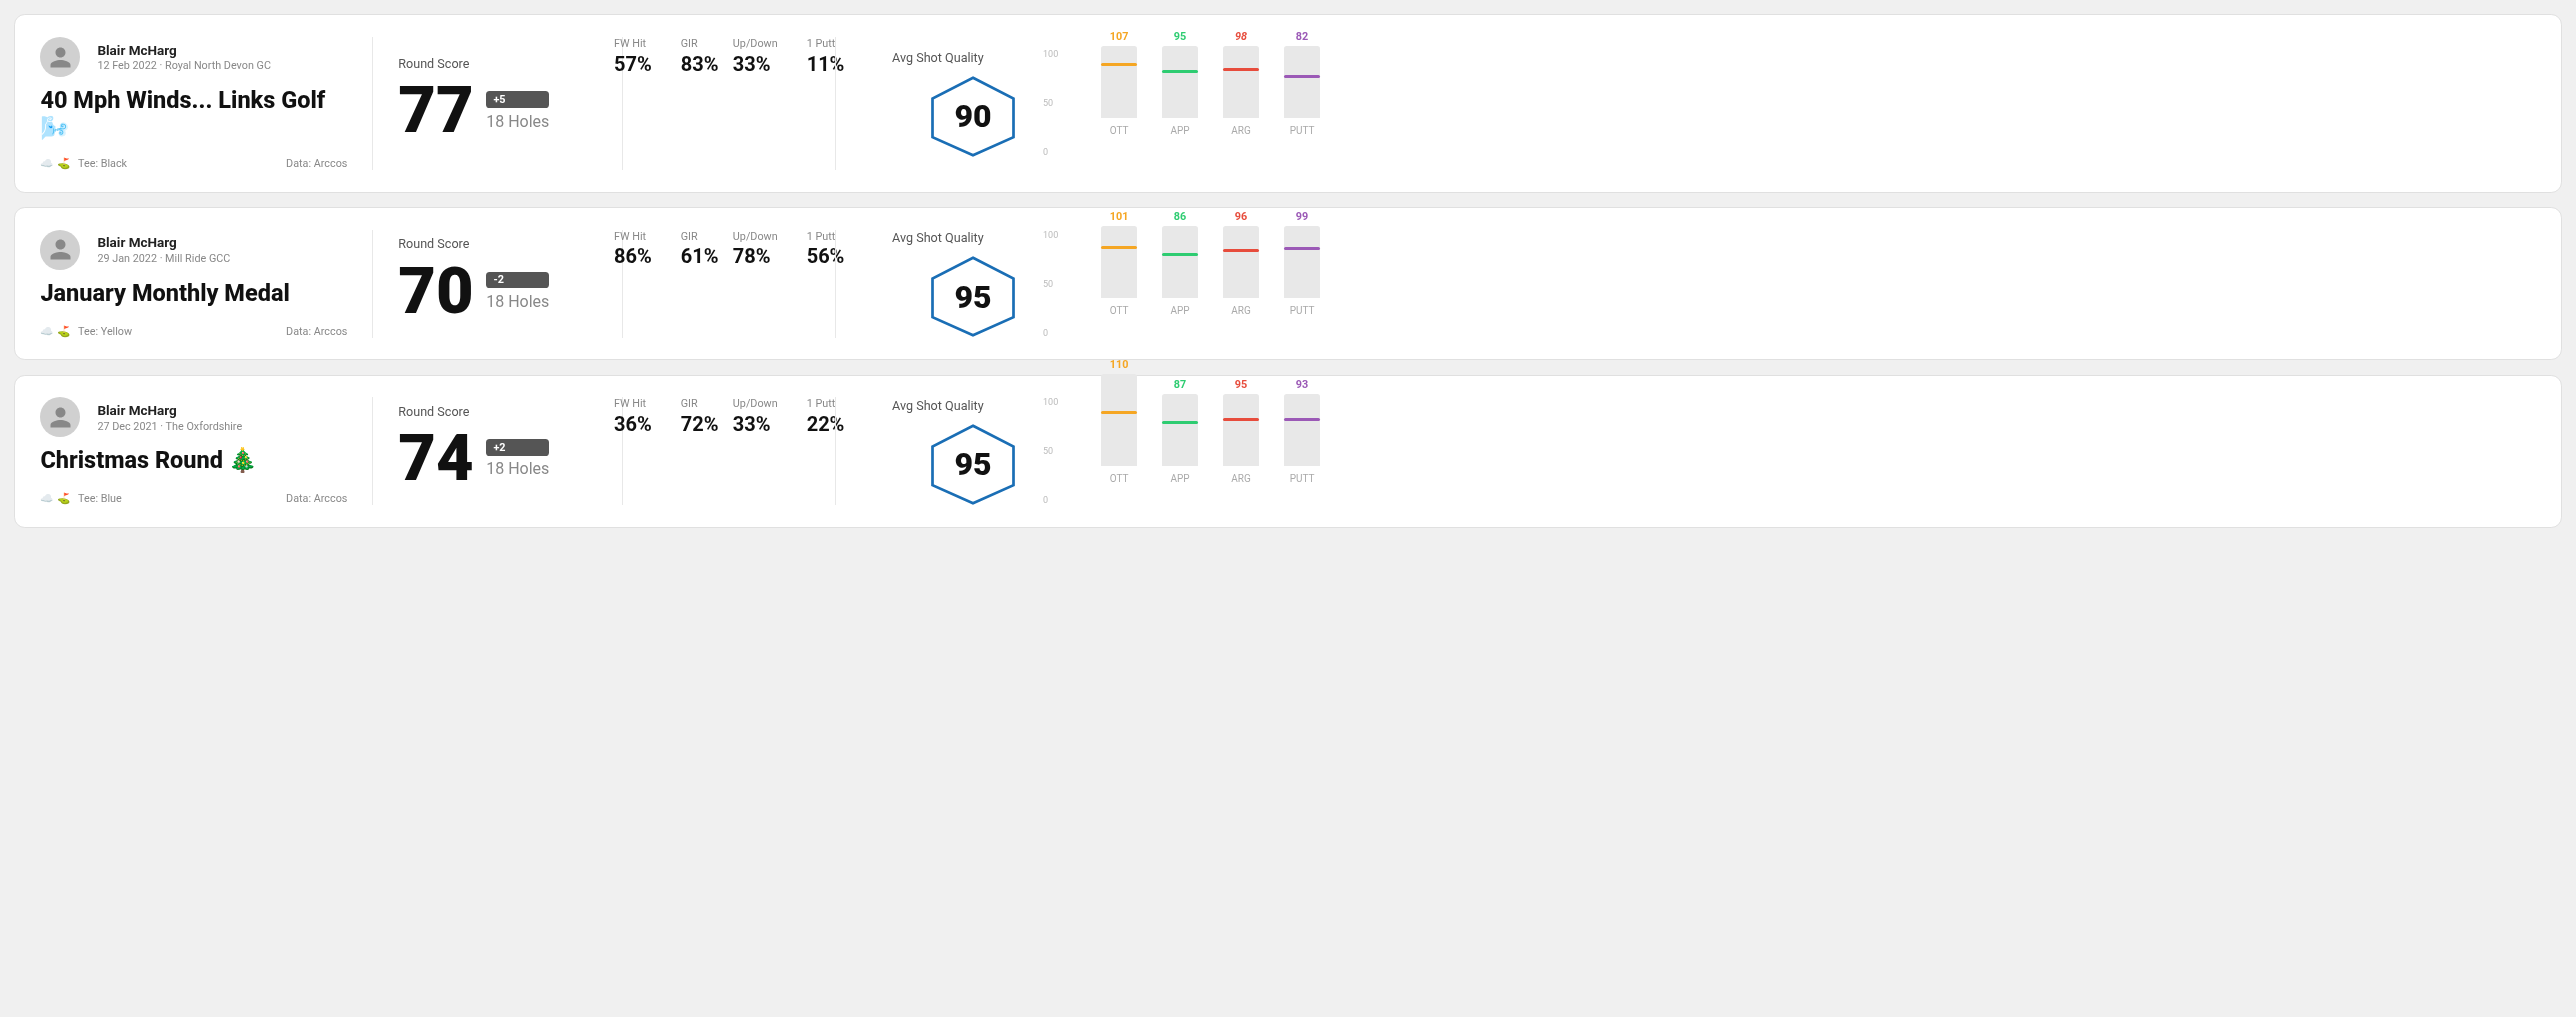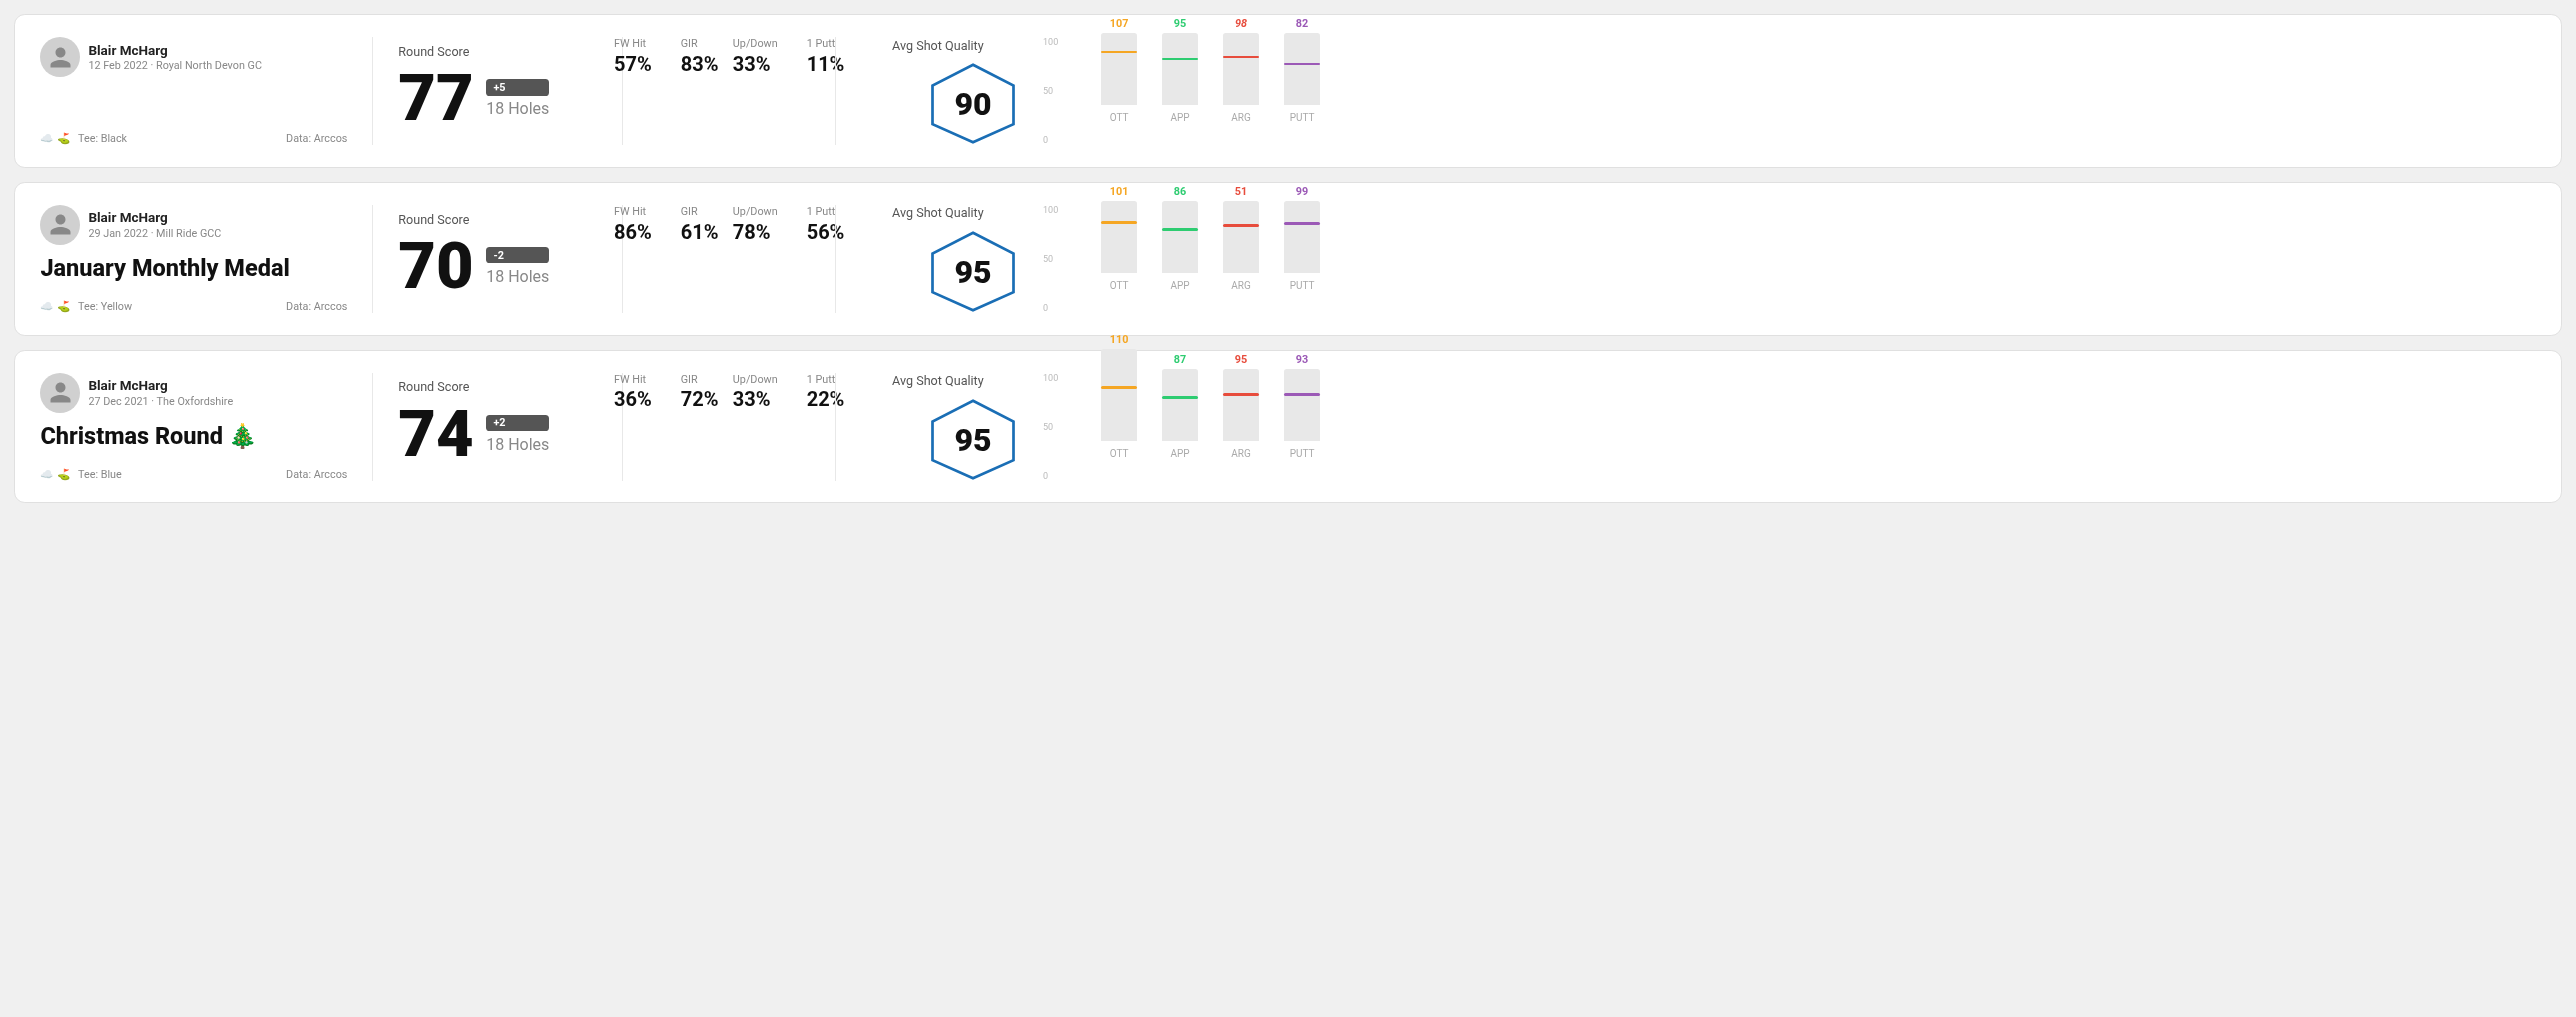--- a/index.html
+++ b/index.html
@@ -22,21 +22,21 @@
     .card-left {
       width: 307px;
       flex-shrink: 0;
       display: flex;
       flex-direction: column;
       justify-content: space-between;
     }
     .user-row {
       display: flex;
       align-items: center;
-      gap: 8px;
+      gap: 17px;
       margin-bottom: 7.2px;
     }
     .avatar {
       width: 40px;
       height: 40px;
       border-radius: 50%;
       background: #d0d0d0;
       display: flex;
       align-items: center;
       justify-content: center;
@@ -285,20 +285,21 @@
             <div class="avatar">
               <svg viewBox="0 0 24 24" xmlns="http://www.w3.org/2000/svg">
                 <path d="M12 12c2.7 0 4.8-2.1 4.8-4.8S14.7 2.4 12 2.4 7.2 4.5 7.2 7.2 9.3 12 12 12zm0 2.4c-3.2 0-9.6 1.6-9.6 4.8v2.4h19.2v-2.4c0-3.2-6.4-4.8-9.6-4.8z"></path>
               </svg>
             </div>
             <div class="user-info-text">
               <div class="user-name">Blair McHarg</div>
               <div class="user-date">12 Feb 2022 · Royal North Devon GC</div>
             </div>
           </div>
+          <div class="round-title">40 Mph Winds... Links Golf 🌬️</div>
         </div>
         <div class="card-footer">
           <div class="tee-info">
             <div class="tee-icons">
               <span>☁️</span>
               <span>⛳</span>
             </div>
             <span>Tee: Black</span>
           </div>
           <span>Data: Arccos</span>
@@ -508,21 +509,21 @@
         <div class="chart-bar-line" style="bottom:42px; background:#2ecc71; width:36px; position:absolute;"></div>
         <span class="chart-val" style="color:#2ecc71;">86</span>
       </div>
       <span class="chart-x-label">APP</span>
     </div>
 
     <div class="chart-col">
       <div class="chart-bar-container" style="height:72px; width:36px; position:relative;">
         <div class="chart-bar-bg"></div>
         <div class="chart-bar-line" style="bottom:46px; background:#e74c3c; width:36px; position:absolute;"></div>
-        <span class="chart-val" style="color:#e74c3c;">51</span>
+        <span class="chart-val" style="color:#e74c3c;">96</span>
       </div>
       <span class="chart-x-label">ARG</span>
     </div>
 
     <div class="chart-col">
       <div class="chart-bar-container" style="height:72px; width:36px; position:relative;">
         <div class="chart-bar-bg"></div>
         <div class="chart-bar-line" style="bottom:48px; background:#9b59b6; width:36px; position:absolute;"></div>
         <span class="chart-val" style="color:#9b59b6;">99</span>
       </div>

